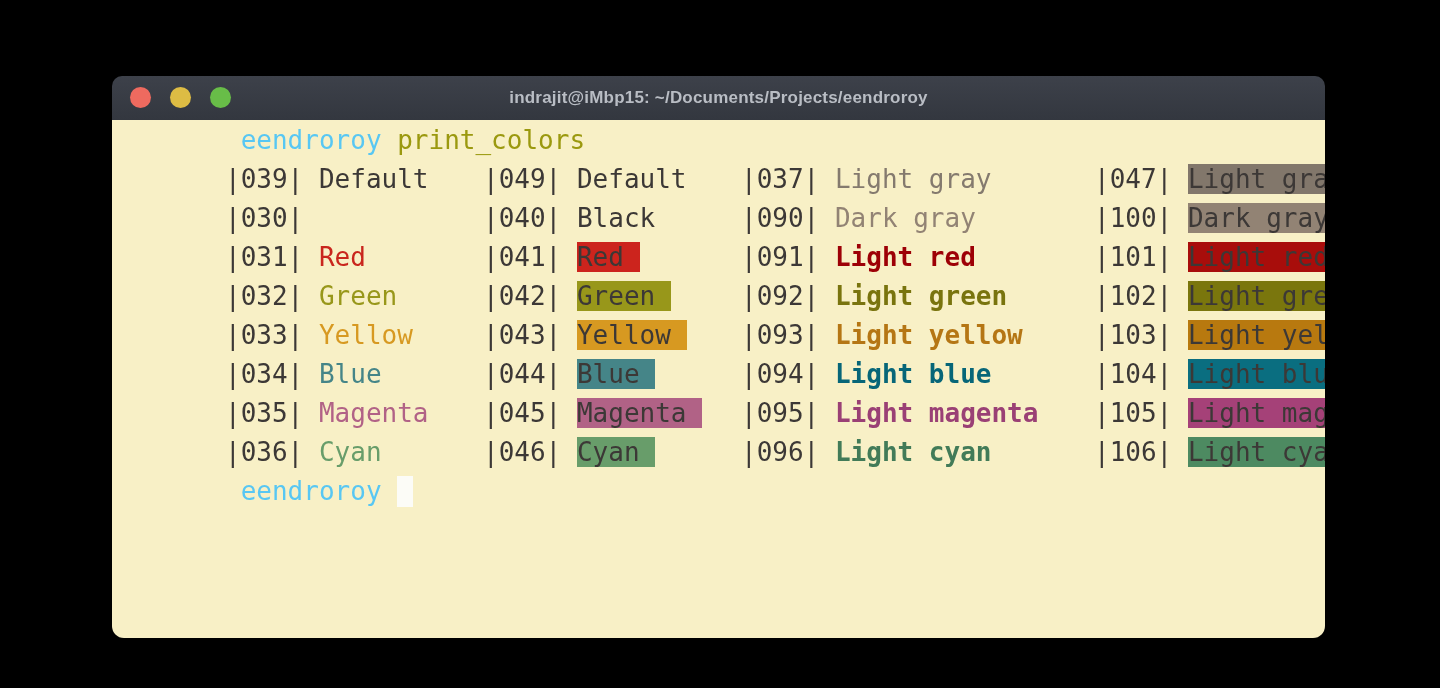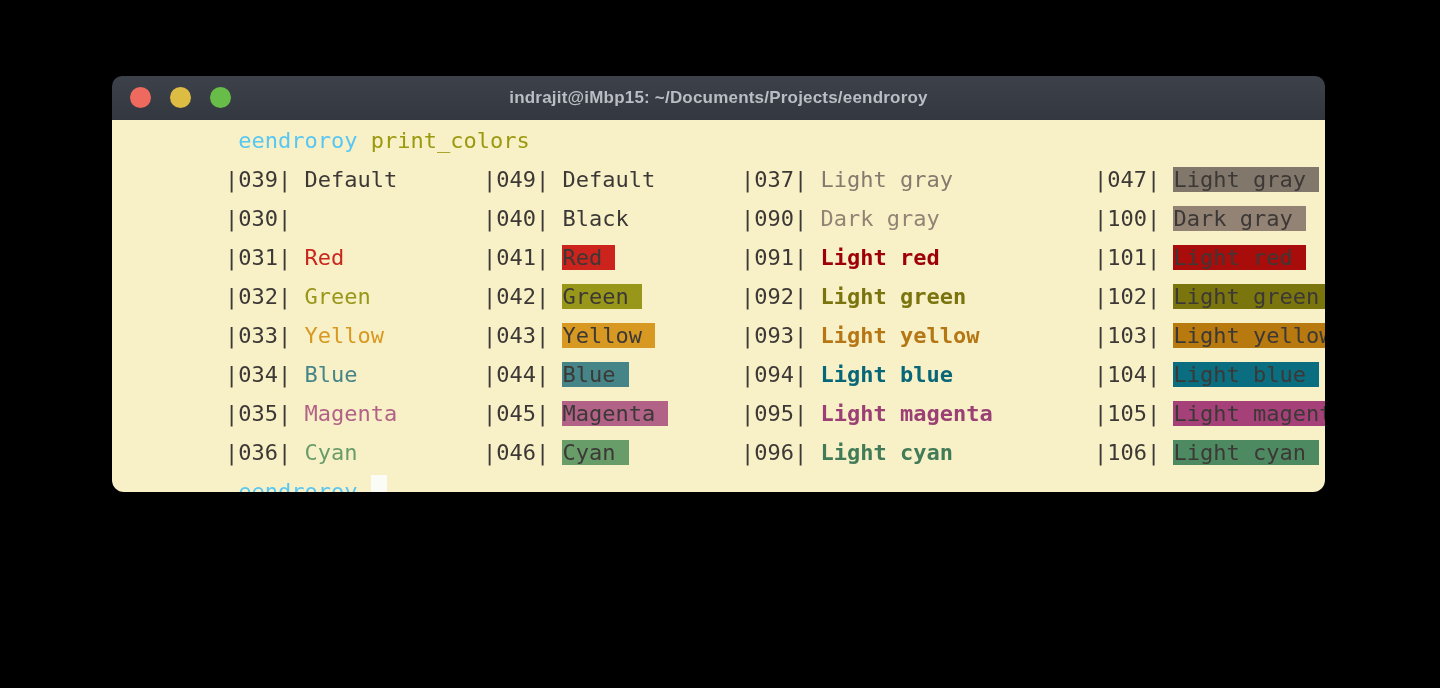--- a/index.html
+++ b/index.html
@@ -1,21 +1,21 @@
 <!DOCTYPE html>
 <html><head>
 <meta charset="utf-8">
 <style>
   html,body{margin:0;padding:0;}
   body{
     width:1440px;height:688px;background:#000;position:relative;overflow:hidden;
     font-family:"DejaVu Sans Mono","Liberation Mono",monospace;
   }
   .window{
-    position:absolute;left:112px;top:76px;width:1213px;height:416px;
+    position:absolute;left:112px;top:76px;width:1213px;height:562px;
     border-radius:10px 10px 12px 12px;overflow:hidden;
     box-shadow:0 18px 40px rgba(0,0,0,.55);
   }
   .titlebar{
     position:absolute;left:0;top:0;right:0;height:44px;
     background:linear-gradient(#3d414a,#33373f);
     border-bottom:1px solid #1e2127;
     display:flex;align-items:center;justify-content:center;
   }
   .traffic{position:absolute;left:18px;top:11px;display:flex;gap:19px;}
@@ -23,21 +23,21 @@
   .title{
     font-family:"Liberation Sans",sans-serif;font-size:17px;font-weight:bold;
     color:#b9bdc4;letter-spacing:.2px;
   }
   .term{
     position:absolute;left:0;top:44px;right:0;bottom:0;
     background:#f8f0c6;padding:1px 0 0 113px;box-sizing:border-box;
   }
   .term-line{
     position:relative;height:39px;line-height:39px;
-    font-size:22px;color:#3c3836;white-space:pre;
+    font-size:26px;color:#3c3836;white-space:pre;
   }
   .cell{position:absolute;top:0;white-space:pre;}
   .bold{font-weight:bold;}
   .cursor{
     display:inline-block;width:16px;height:31px;vertical-align:-7px;
   }
 </style>
 </head>
 <body>
 

